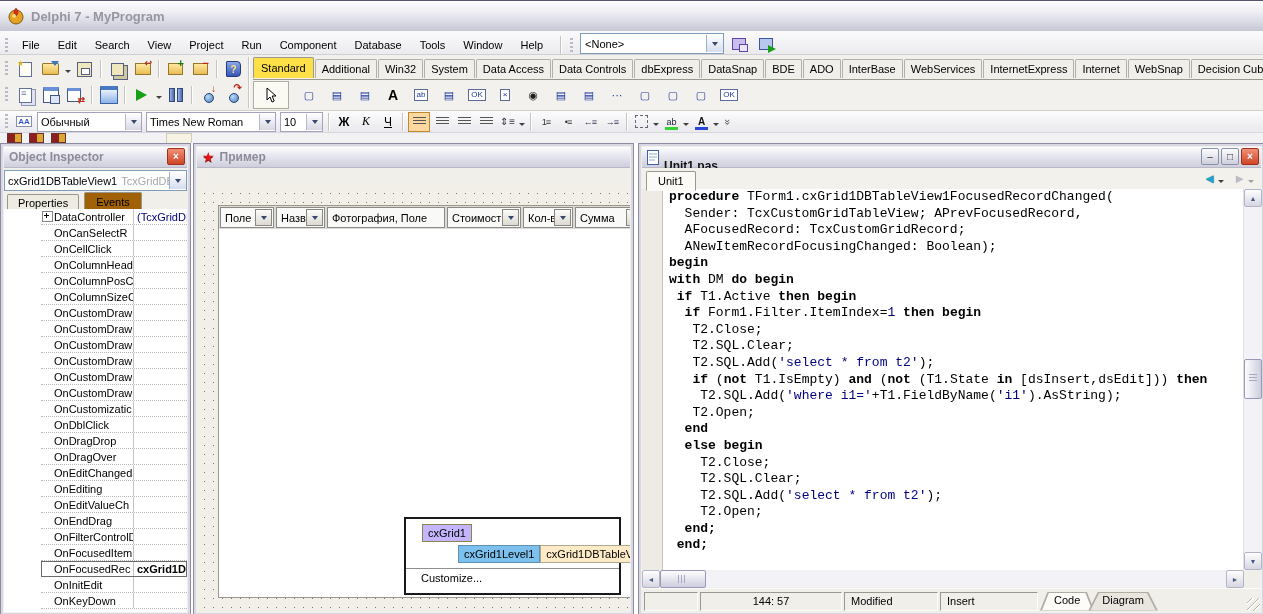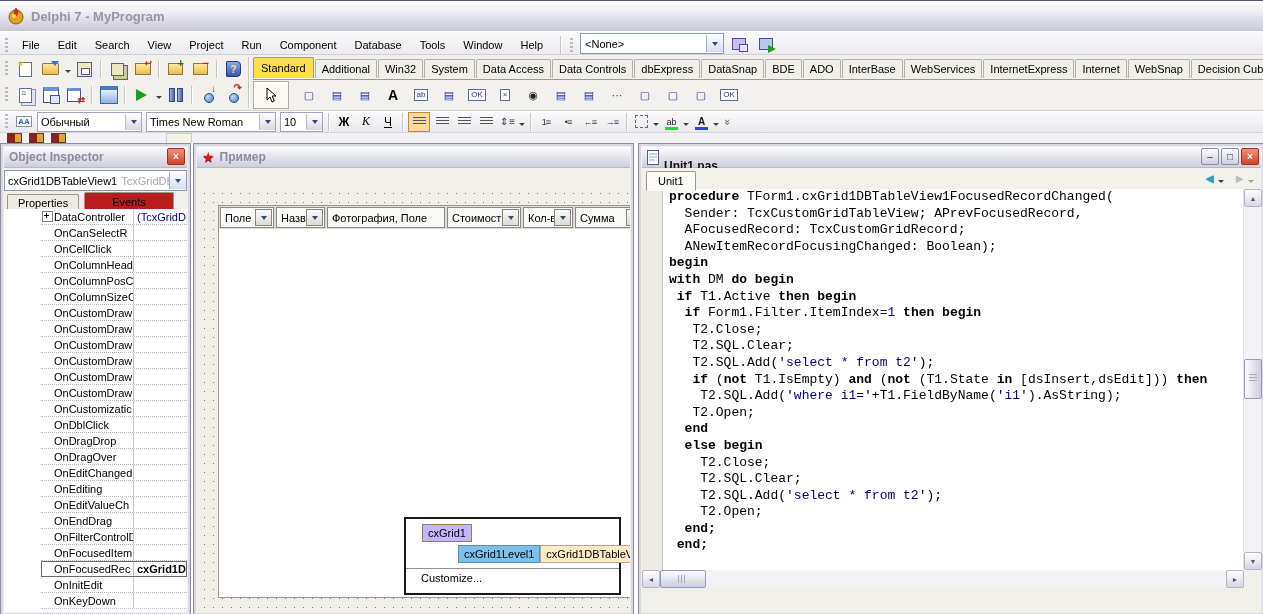--- a/index.html
+++ b/index.html
@@ -74,21 +74,21 @@
     border:1px solid #8890a8;border-radius:2px;background:linear-gradient(#fdfdfe,#cfcfdd);font-size:10px;color:#333;}
   .wctl.close{background:linear-gradient(#f09078,#cf4526);border-color:#a03018;color:#fff;font-weight:bold;}
   
   .oi{left:0;top:143px;width:189px;height:471px;}
   .oi-combo{display:flex;align-items:center;height:19px;margin:2px 3px 0 3px;background:#fff;border:1px solid #7f9db9;overflow:hidden;}
   .oi-combo .oname{padding-left:3px;white-space:nowrap;}
   .oi-combo .otype{color:#a8a8a8;white-space:nowrap;overflow:hidden;flex:1;margin-left:4px;}
   .oi-combo .xpcombo-btn{flex:0 0 auto;}
   .oi-tabs{display:flex;align-items:flex-end;height:20px;margin:1px 3px 0 3px;border-bottom:1px solid #9a988c;}
   .oitab{padding:2px 10px 3px;border:1px solid #9a988c;border-bottom:none;border-radius:2px 2px 0 0;background:#edebe2;margin-right:2px;margin-left:3px;cursor:default;}
-  .oitab.sel{background:#b91c1c;padding:3px 27px 4px;margin-bottom:-1px;border-bottom:1px solid #fdfcf8;}
+  .oitab.sel{background:#a16207;padding:3px 11px 4px;margin-bottom:-1px;border-bottom:1px solid #fdfcf8;}
   .oi-grid{position:absolute;left:3px;right:3px;top:65px;bottom:3px;background:#fff;overflow:hidden;}
   .oirow{display:flex;align-items:center;height:15px;border-bottom:1px dotted #b6b6b6;position:relative;margin-left:37px;}
   .oirow .gut{width:13px;flex:0 0 auto;display:flex;align-items:center;justify-content:center;}
   .expbox{width:9px;height:9px;border:1px solid #848484;background:#fff;position:relative;}
   .expbox::before{content:"";position:absolute;left:1px;top:3px;width:5px;height:1px;background:#000;}
   .expbox::after{content:"";position:absolute;left:3px;top:1px;width:1px;height:5px;background:#000;}
   .oirow .nm{width:79px;flex:0 0 auto;overflow:hidden;white-space:nowrap;border-right:1px solid #c4c4c4;align-self:stretch;display:flex;align-items:center;}
   .oirow .vl{flex:1;overflow:hidden;white-space:nowrap;color:#000080;padding-left:3px;display:flex;align-items:center;align-self:stretch;}
   .oirow.sel{outline:1px solid #6a6a6a;outline-offset:-1px;z-index:2;}
   .oirow.sel .vl{color:#000;font-weight:bold;}
@@ -678,15 +678,32 @@
     <div class="vscroll">
       <span class="sbtn" style="top:0;">▲</span>
       <span class="vthumb"></span>
       <span class="sbtn" style="bottom:0;">▼</span>
     </div>
     <div class="hscroll">
       <span class="sbtn" style="left:0;top:0;">◄</span>
       <span class="hthumb"></span>
       <span class="sbtn" style="left:auto;right:0;top:0;">►</span>
     </div>
+    <div class="edstatus">
+      <span class="spanel" style="width:40px;"></span>
+      <span class="spanel" style="width:128px;justify-content:center;">144: 57</span>
+      <span class="spanel" style="width:80px;">Modified</span>
+      <span class="spanel" style="width:84px;">Insert</span>
+      <span class="btabs" id="bottom-tabs">
+          <span class="btab on">
+            <i></i>
+            <span>Code</span>
+          </span>
+          <span class="btab">
+            <i></i>
+            <span>Diagram</span>
+          </span>
+        </span>
+      <span class="resizegrip"></span>
+    </div>
   </div>
 
 </div>
 
 </body></html>

